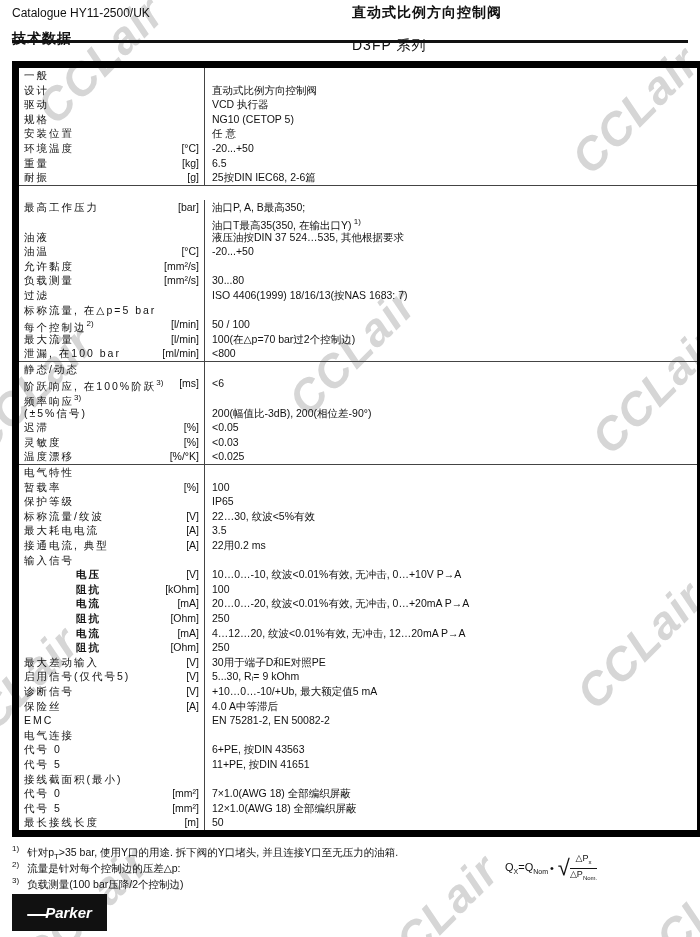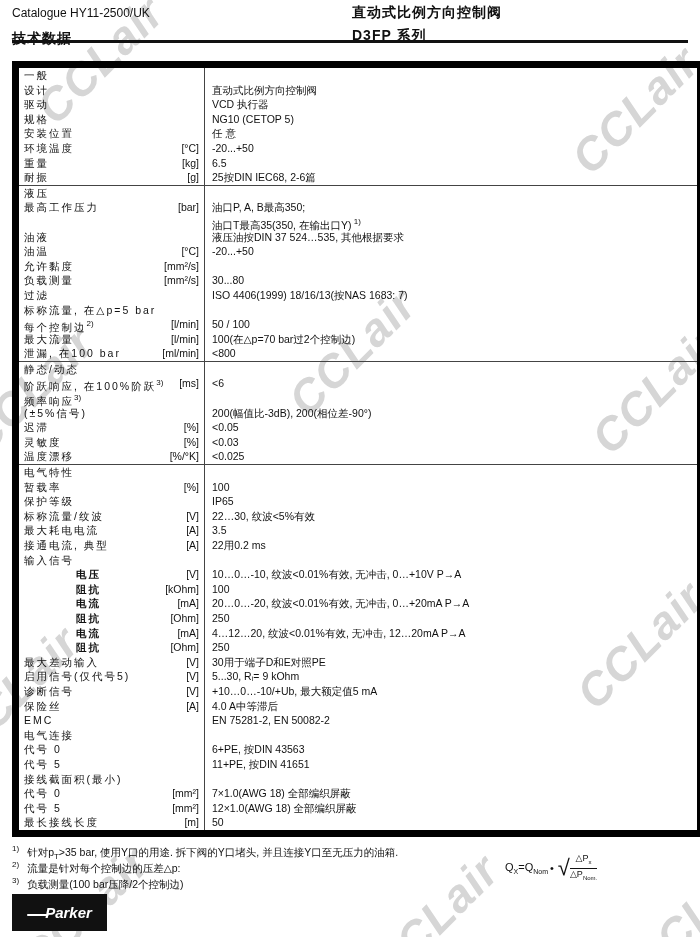--- a/index.html
+++ b/index.html
@@ -14,21 +14,21 @@
     position:absolute;z-index:0;font-size:46px;font-weight:bold;font-style:italic;
     color:#d6d6d6;transform:translate(-50%,-50%) rotate(-45deg);
     letter-spacing:1px;white-space:nowrap;user-select:none;
   }
   
   .hdr-left{position:absolute;left:12px;top:6px;}
   .hdr-catalogue{font-size:12px;}
   .hdr-section{font-size:14px;font-weight:bold;margin-top:10px;letter-spacing:1px;}
   .hdr-right{position:absolute;left:352px;top:4px;}
   .hdr-title{font-size:14px;font-weight:bold;letter-spacing:1px;}
-  .hdr-series{font-size:14px;font-weight:bold;margin-top:5px;letter-spacing:1px;}
+  .hdr-series{font-size:14px;font-weight:normal;margin-top:15px;letter-spacing:1px;}
   .top-rule{position:absolute;left:12px;top:40px;width:676px;height:3px;background:#111;}
   
   .spec-table{
     position:absolute;left:12px;top:61px;width:678px;
     border:7px solid #000000;background:transparent;font-size:10.5px;
   }
   .section{border-top:1px solid #444;}
   .section:first-child{border-top:none;}
   .row{display:flex;height:14.6px;line-height:14.6px;white-space:nowrap;}
   .cell-left{
@@ -134,23 +134,20 @@
         <div class="row">
           <div class="cell-left">
             <span class="lbl">耐振</span>
             <span class="unit">[g]</span>
           </div>
           <div class="cell-value">25按DIN IEC68, 2-6篇</div>
         </div>
       </div>
       <div class="section">
         <div class="row">
-          <div class="cell-left">
-            <span class="lbl">液压</span>
-          </div>
           <div class="cell-value"></div>
         </div>
         <div class="row">
           <div class="cell-left">
             <span class="lbl">最高工作压力</span>
             <span class="unit">[bar]</span>
           </div>
           <div class="cell-value">油口P, A, B最高350;</div>
         </div>
         <div class="row">

